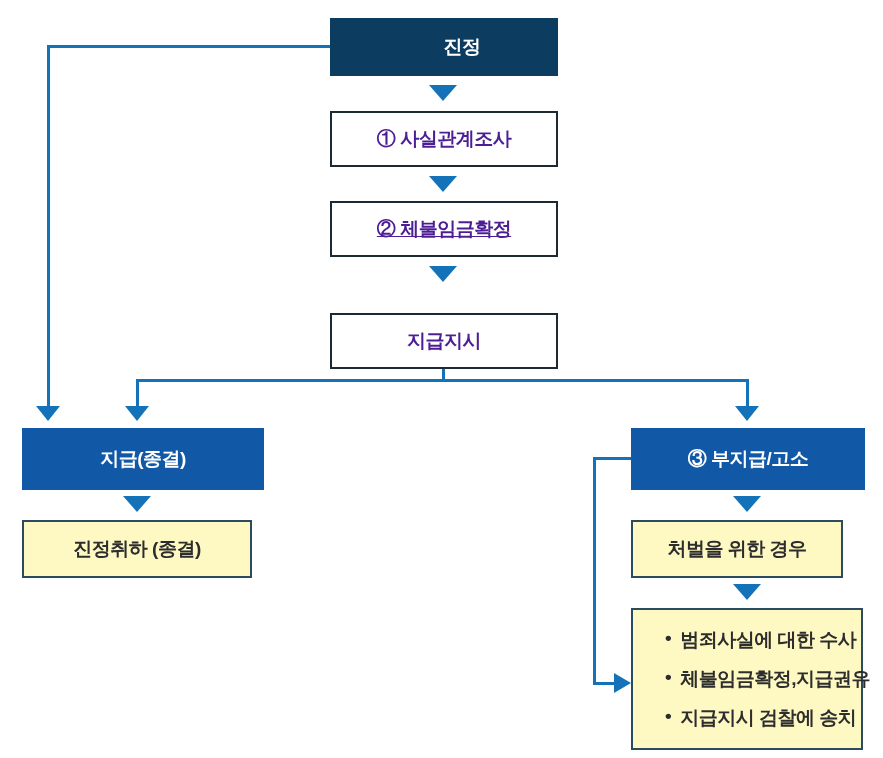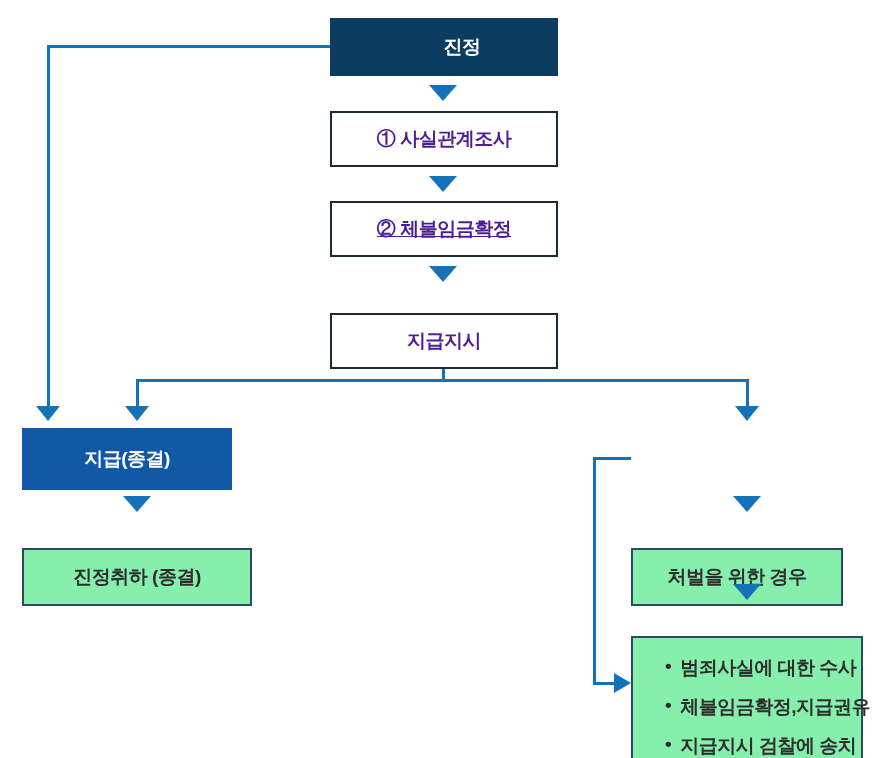--- a/index.html
+++ b/index.html
@@ -7,21 +7,21 @@
     position:relative; width:883px; height:758px; background:#ffffff;
     font-family:"Liberation Sans", sans-serif; overflow:hidden;
   }
   .box {
     position:absolute; display:flex; align-items:center; justify-content:center;
     box-sizing:border-box; text-align:center; letter-spacing:-0.5px;
   }
   .navy  { background:var(--navy);  color:#ffffff; font-weight:700; font-size:19px;padding-left:36px; }
   .blue  { background:var(--blue);  color:#ffffff; font-weight:700; font-size:19px; }
   .white-dark  { background:#ffffff; border:2px solid var(--borderDark);  color:#4c1d95; font-weight:600; font-size:19px; }
-  .white-slate { background:#86efac; border:2px solid var(--borderSlate); color:#2d2d2d; font-weight:600; font-size:19px;margin-top:28px; }
+  .white-slate { background:#fef9c3; border:2px solid var(--borderSlate); color:#2d2d2d; font-weight:600; font-size:19px; }
   .hline, .vline { position:absolute; background:var(--line); }
   .tri-down {
     position:absolute; width:0; height:0;
     border-left:14px solid transparent; border-right:14px solid transparent;
     border-top:16px solid var(--line);
   }
   .tri-down.small {
     border-left-width:12px; border-right-width:12px; border-top-width:15px;
   }
   .tri-right {
@@ -71,30 +71,33 @@
   <div class="box white-dark" style="left:330px; top:201px; width:228px; height:56px;text-decoration:underline;">
     <span>② 체불임금확정</span>
   </div>
 
   <div class="tri-down" style="left:429px; top:266px;"></div>
 
   <div class="box white-dark" style="left:330px; top:291px; width:228px; height:56px;margin-top:22px;">
     <span>지급지시</span>
   </div>
 
-  <div class="box blue" style="left:22px; top:428px; width:210px; height:62px;">
+  <div class="box blue" style="left:22px; top:428px; width:242px; height:62px;">
     <span>지급(종결)</span>
   </div>
 
   <div class="tri-down" style="left:123px; top:496px;"></div>
 
   <div class="box white-slate" style="left:22px; top:520px; width:230px; height:58px;">
     <span>진정취하 (종결)</span>
   </div>
 
+  <div class="box blue" style="left:631px; top:428px; width:234px; height:62px;">
+    <span>③ 부지급/고소</span>
+  </div>
 
   <div class="tri-down" style="left:733px; top:496px;"></div>
 
   <div class="box white-slate" style="left:631px; top:520px; width:212px; height:58px;">
     <span>처벌을 위한 경우</span>
   </div>
 
   <div class="tri-down" style="left:733px; top:584px;"></div>
 
   <div class="box white-slate actions" style="left:631px; top:608px; width:232px; height:142px;">

